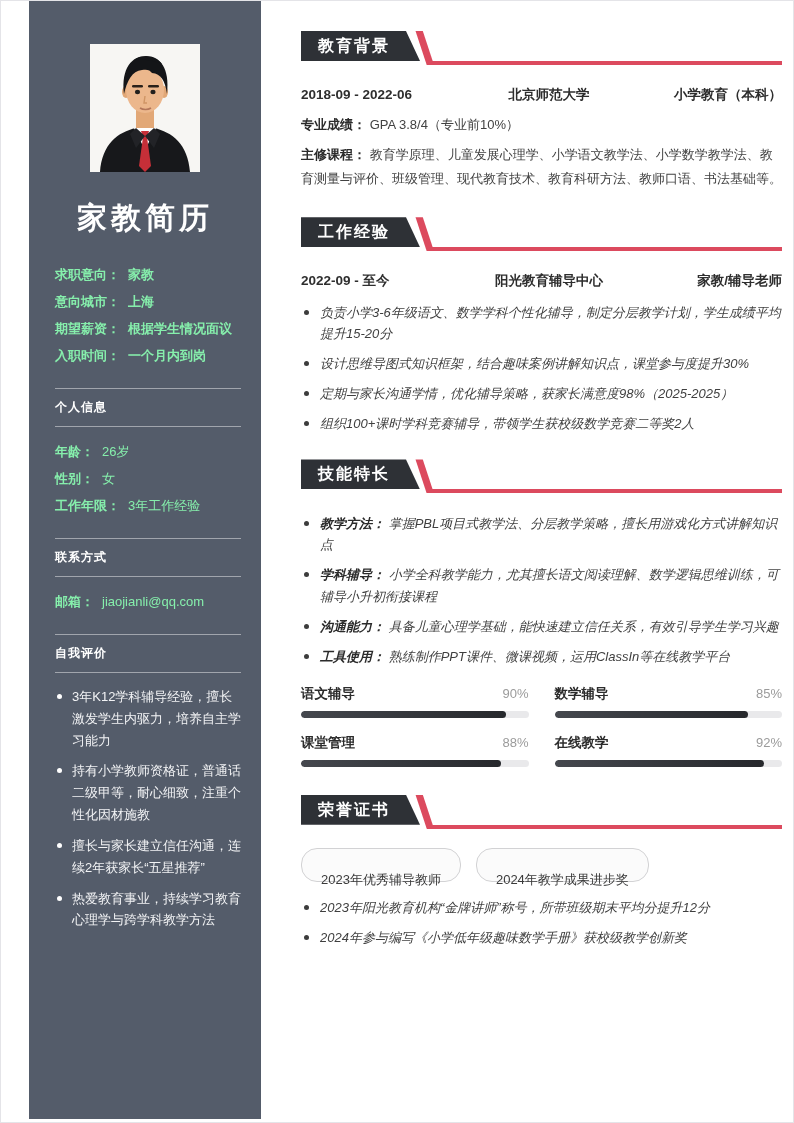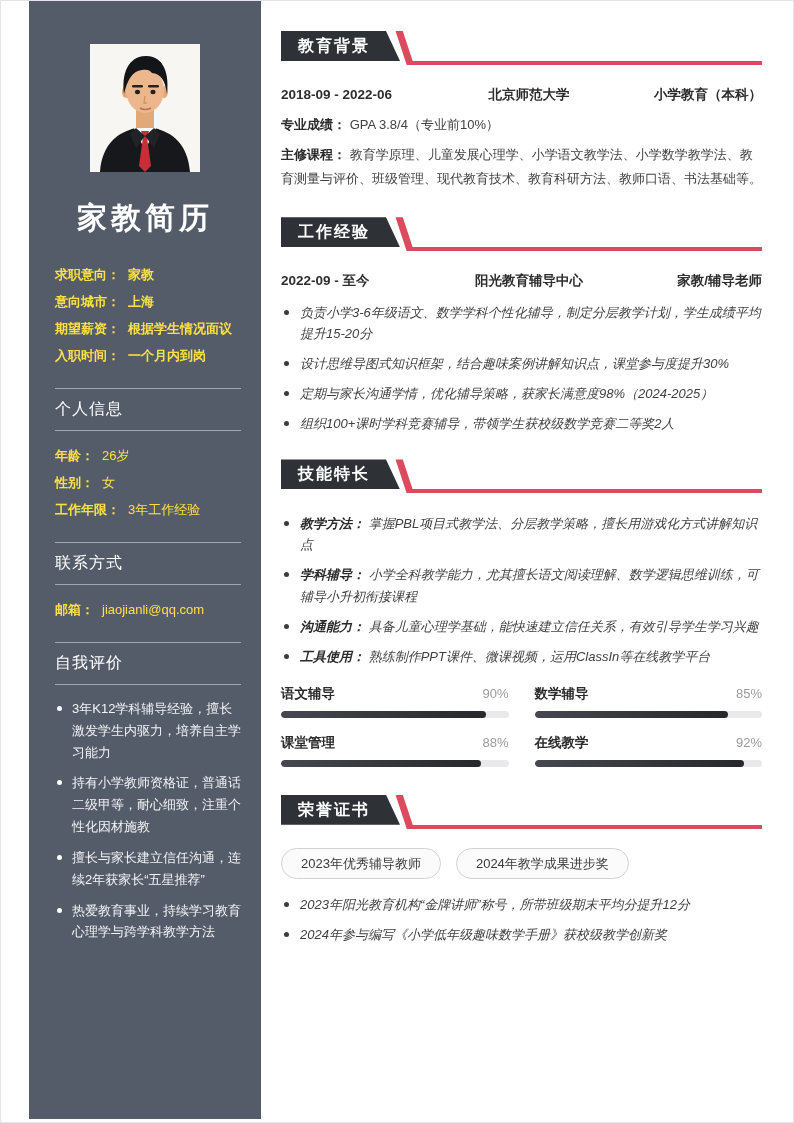--- a/index.html
+++ b/index.html
@@ -32,30 +32,30 @@
     margin-top: 26px;
     text-align: center;
     font-size: 30px; font-weight: 700;
     letter-spacing: 4px;
     color: #ffffff;
   }
   .profile-rows { margin: 22px 18px 0 26px; }
   .side-row {
     display: flex;
     font-size: 13px; line-height: 27px;
-    color: #fde047;
+    color: #86efac;
   }
   .side-row .lbl { font-weight: 700; white-space: nowrap; }
   .side-row .val { margin-left: 8px; }
   .side-row.bold-val .val { font-weight: 700; }
 
   .sideline { height: 1px; background: rgba(255,255,255,0.45); margin: 0 20px 0 26px; }
   .side-heading {
     margin: 10px 20px 10px 26px;
-    font-size: 16px; font-weight: 400; letter-spacing: 1px;
+    font-size: 12px; font-weight: 700; letter-spacing: 1px;
   }
   .side-section { margin-top: 19px; }
   .side-section .rows { margin: 11px 18px 14px 26px; }
 
   .side-bullets { list-style: none; margin: 13px 16px 0 26px; }
   .side-bullets li {
     position: relative;
     padding-left: 17px;
     font-size: 13px; line-height: 1.68;
     margin-bottom: 9px;
@@ -63,21 +63,21 @@
   }
   .side-bullets li::before {
     content: ""; position: absolute;
     left: 2px; top: 8px;
     width: 5px; height: 5px; border-radius: 50%;
     background: #ffffff;
   }
 
   
   .main {
-    position: absolute; left: 280px; top: 30px;
+    position: absolute; left: 300px; top: 30px;
     width: 481px;
     color: #424242;
   }
   .banner { display: flex; height: 34px; position: relative; }
   .banner-label {
     height: 30px; line-height: 30px;
     background: #2e3136; color: #ffffff;
     font-size: 16px; font-weight: 700; letter-spacing: 2px;
     padding: 0 30px 0 17px;
     clip-path: polygon(0 0, calc(100% - 14px) 0, 100% 100%, 0 100%);
@@ -143,21 +143,21 @@
     overflow: hidden;
   }
   .bar-fill {
     height: 100%; border-radius: 4px;
     background: linear-gradient(to right, #45484e, #26282c);
   }
 
   .badges { display: flex; gap: 15px; margin-top: 19px; }
   .badge {
     height: 31px; line-height: 29px;
-    padding: 0 19px;
+    padding: 16px 19px;
     border: 1.5px solid #d2d2d4;
     border-radius: 16px;
     background: #fbfbfb;
     font-size: 13px; color: #3a3a3a;
   }
   .honor-bullets { margin-top: 15px; }
 </style>
 </head>
 <body>
 
@@ -297,21 +297,21 @@
         <div class="banner-rule"></div>
       </div>
       <div class="entry-head">
         <span class="period">2022-09 - 至今</span>
         <span class="org">阳光教育辅导中心</span>
         <span class="role">家教/辅导老师</span>
       </div>
       <ul class="main-bullets">
         <li>负责小学3-6年级语文、数学学科个性化辅导，制定分层教学计划，学生成绩平均提升15-20分</li>
         <li>设计思维导图式知识框架，结合趣味案例讲解知识点，课堂参与度提升30%</li>
-        <li>定期与家长沟通学情，优化辅导策略，获家长满意度98%（2024-2025）</li>
+        <li>定期与家长沟通学情，优化辅导策略，获家长满意度98%（2025-2025）</li>
         <li>组织100+课时学科竞赛辅导，带领学生获校级数学竞赛二等奖2人</li>
       </ul>
     </section>
 
     <section class="section-gap" style="margin-top:25px">
       <div class="banner">
         <div class="banner-label">技能特长</div>
         <div class="banner-slash"></div>
         <div class="banner-rule"></div>
       </div>

